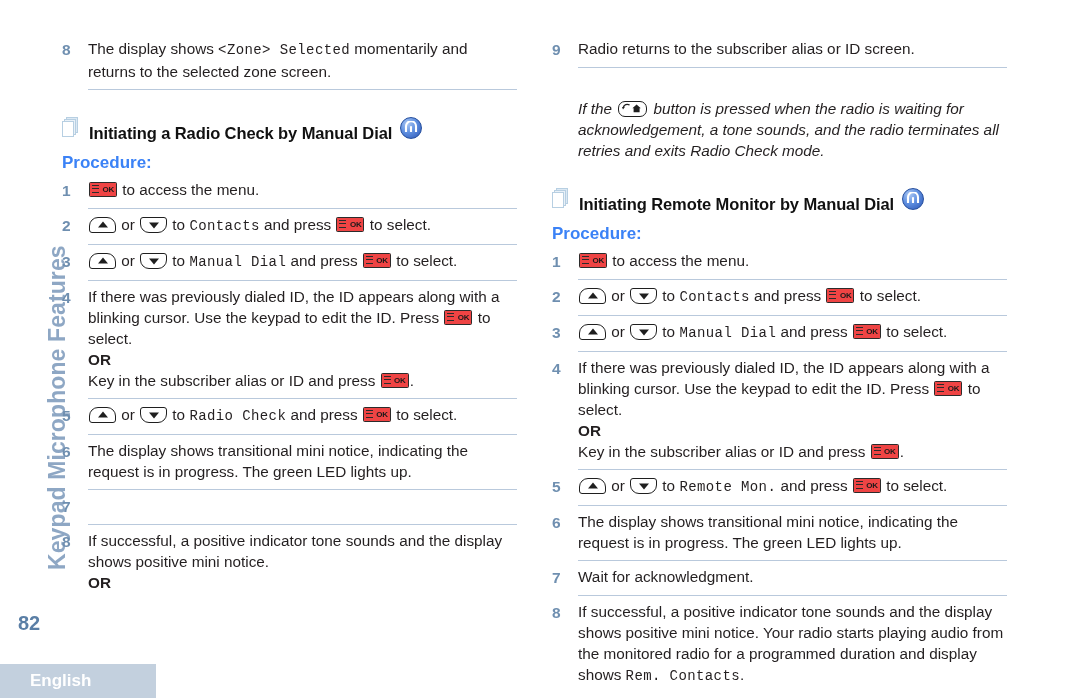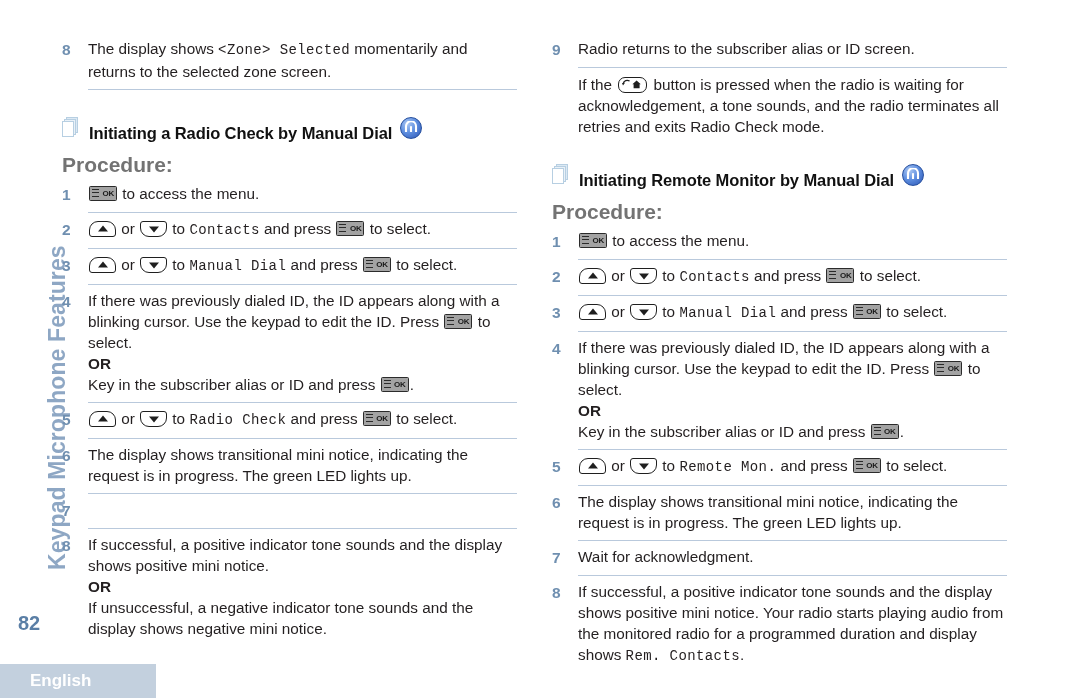--- a/index.html
+++ b/index.html
@@ -101,30 +101,31 @@
   }
   .heading-text {
     font-size: 16.5px;
     font-weight: bold;
     color: #111111;
     margin-left: 10px;
     letter-spacing: -0.1px;
     margin-top: 12px;
   }
   .procedure {
-    font-size: 21px;
-    font-weight: bold;
-    color: #737373;
+    font-size: 17px;
+    font-weight: bold;
+    color: #3b82f6;
     margin: 10px 0 6px 0;
   }
   .note {
     font-size: 15.3px;
     line-height: 21px;
+    font-style: italic;
     color: #231f20;
-    margin: 6px 0 0 26px;
+    margin: 30px 0 0 26px;
   }
   .or-word {
     font-size: 15.3px;
     font-weight: bold;
     line-height: 21px;
     display: block;
   }
 
   
   .disp {
@@ -135,21 +136,21 @@
 
   
   .ico { display: inline-block; vertical-align: -3px; }
 
   
   .key-ok {
     display: inline-block;
     width: 26px; height: 13px;
     border: 1.2px solid #2b2b2b;
     border-radius: 1.5px;
-    background: #a3a3a3;
+    background: #ef4444;
     vertical-align: -2px;
     position: relative;
     margin: 0 1px;
   }
   .key-ok .k-glyph {
     position: absolute;
     left: 2px; top: 2.2px;
     width: 7px; height: 8px;
     background:
       linear-gradient(#2b2b2b 0 0) 0 0/7px 1.4px no-repeat,
@@ -303,21 +304,21 @@
           <div class="step-num">6</div>
           <div class="step-body"><span>The display shows transitional mini notice, indicating the request is in progress. The green LED lights up.</span></div>
         </div>
         <div class="rule"></div>
         <div class="step">
           <div class="step-num">7</div>
         </div>
         <div class="rule"></div>
         <div class="step">
           <div class="step-num">8</div>
-          <div class="step-body"><span>If successful, a positive indicator tone sounds and the display shows positive mini notice.</span><span class="or-word">OR</span><span>If unsuccessful, a negative indicator tone sounds and the display shows negative mini notice.</span></div>
+          <div class="step-body"><span>If successful, a positive indicator tone sounds and the display shows positive mini notice.</span><span class="or-word">OR</span></div>
         </div>
       </div>
   </div>
 
   <div class="col col-right">
     <div id="right-host">
         <div class="step">
           <div class="step-num">9</div>
           <div class="step-body">Radio returns to the subscriber alias or ID screen.</div>
         </div>

